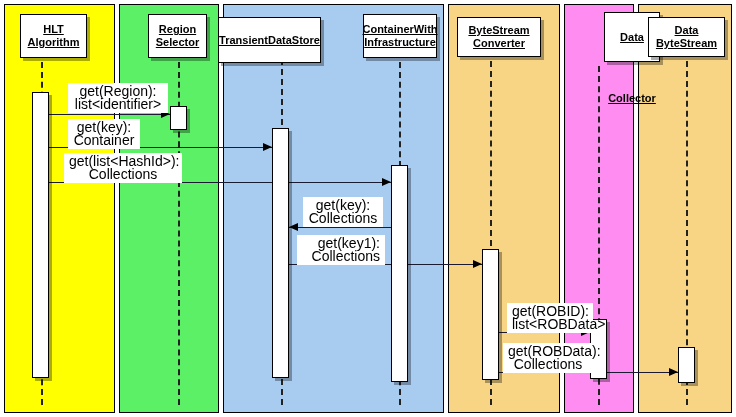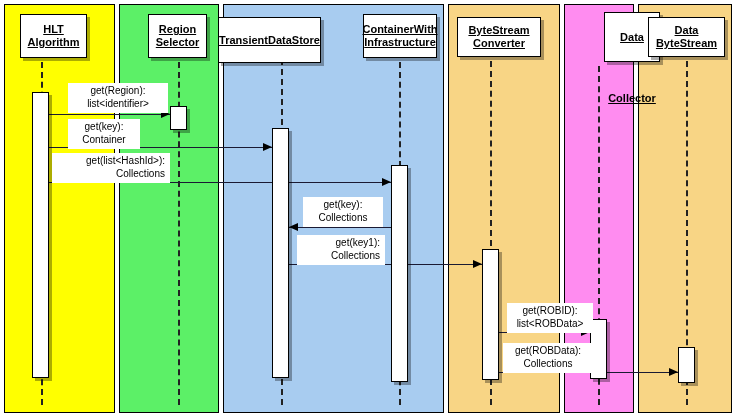--- a/index.html
+++ b/index.html
@@ -73,21 +73,21 @@
   }
   .msg-head.left {
     border-top: 4px solid transparent;
     border-bottom: 4px solid transparent;
     border-right: 9px solid #000000;
   }
   .msg-label {
     position: absolute;
     background: #ffffff;
     color: #000000;
-    font-size: 10px;
+    font-size: 14px;
     line-height: 12.5px;
     text-align: center;
     padding: 2px 5px 3px 5px;
     box-sizing: border-box;
     white-space: nowrap;
   }
   .msg-label .l2 { display: block; }
 </style>
 </head>
 <body>
@@ -150,18 +150,18 @@
     <div class="msg-head right" style="top: 368px; left: 669px;"></div>
     <div class="activation" style="left: 32px; top: 92px; width: 17px; height: 286px;"></div>
     <div class="activation" style="left: 170px; top: 106px; width: 17px; height: 24px;"></div>
     <div class="activation" style="left: 272px; top: 128px; width: 17px; height: 250px;"></div>
     <div class="activation" style="left: 391px; top: 165px; width: 17px; height: 217px;"></div>
     <div class="activation" style="left: 482px; top: 249px; width: 17px; height: 131px;"></div>
     <div class="activation" style="left: 590px; top: 319px; width: 17px; height: 60px;"></div>
     <div class="activation" style="left: 678px; top: 347px; width: 17px; height: 36px;"></div>
     <div class="msg-label" style="left: 68px; top: 83px; width: 100px;"><span class="l1">get(Region):</span><span class="l2">list&lt;identifier&gt;</span></div>
     <div class="msg-label" style="left: 68px; top: 119px; width: 72px;"><span class="l1">get(key):</span><span class="l2">Container</span></div>
-    <div class="msg-label" style="left: 52px; top: 153px; width: 118px; text-align: right;"><span class="l1">get(list&lt;HashId&gt;):</span><span class="l2">Collections</span></div>
+    <div class="msg-label" style="left: 64px; top: 153px; width: 118px;"><span class="l1">get(list&lt;HashId&gt;):</span><span class="l2">Collections</span></div>
     <div class="msg-label" style="left: 303px; top: 197px; width: 80px;"><span class="l1">get(key):</span><span class="l2">Collections</span></div>
     <div class="msg-label" style="left: 297px; top: 235px; width: 88px; text-align: right;"><span class="l1">get(key1):</span><span class="l2">Collections</span></div>
     <div class="msg-label" style="left: 507px; top: 303px; width: 86px;"><span class="l1">get(ROBID):</span><span class="l2">list&lt;ROBData&gt;</span></div>
     <div class="msg-label" style="left: 503px; top: 343px; width: 90px;"><span class="l1">get(ROBData):</span><span class="l2">Collections</span></div>
   </div>
 
 </body></html>

